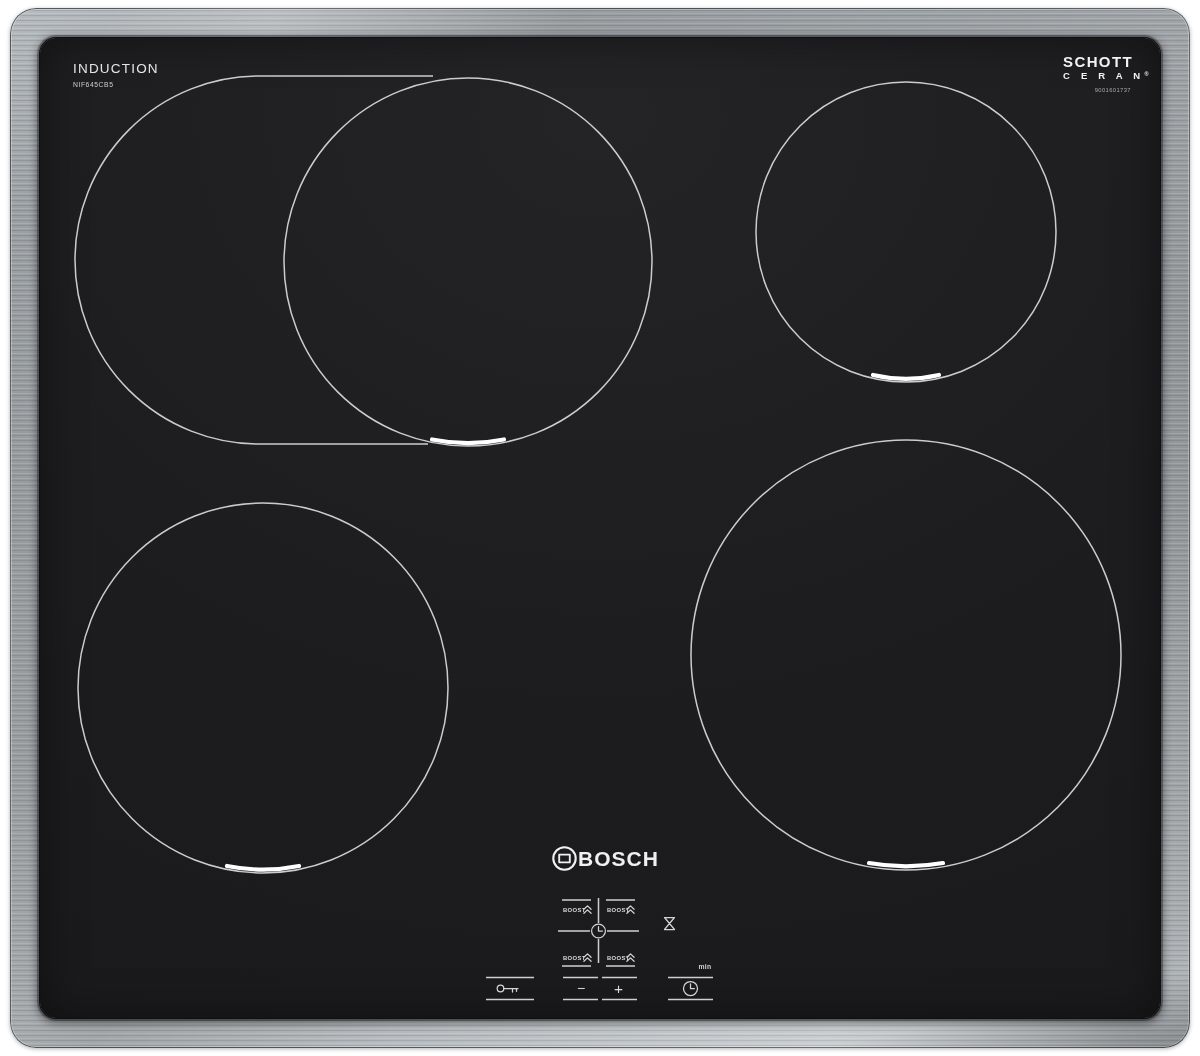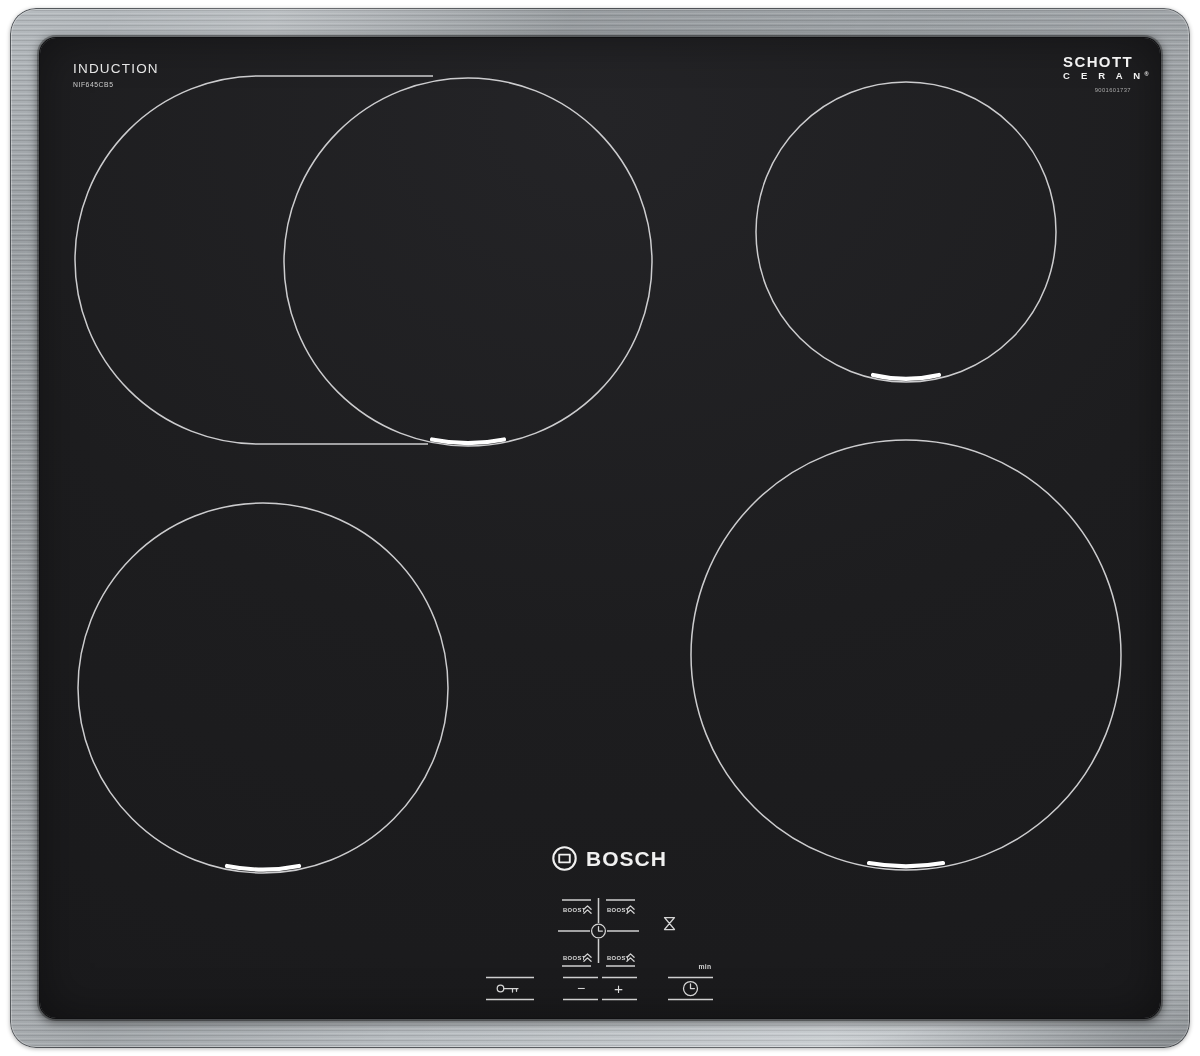--- a/index.html
+++ b/index.html
@@ -47,21 +47,21 @@
   .induction-block{position:absolute;left:73px;top:62px;color:#e6e6e6;}
   .induction-title{font-size:13.5px;font-weight:500;letter-spacing:1.2px;line-height:13px;}
   .induction-model{font-size:6.8px;font-weight:400;letter-spacing:.55px;color:#cfcfcf;margin-top:6px;}
 
   .schott-block{position:absolute;left:1063px;top:56px;width:70px;color:#f2f2f2;text-align:left;}
   .schott-line1{font-size:15px;font-weight:700;letter-spacing:1.4px;line-height:12px;}
   .schott-line2{font-size:9.5px;font-weight:700;letter-spacing:4.2px;line-height:10px;margin-top:1px;white-space:nowrap;}
   .schott-reg{font-size:5.5px;vertical-align:3px;letter-spacing:0;}
   .schott-serial{font-size:5.8px;color:#a9a9a9;letter-spacing:.4px;margin-top:6px;text-align:right;width:68px;}
 
-  .bosch-block{position:absolute;left:551px;top:845px;display:flex;align-items:center;gap:8px;color:#f0f0f0;}
+  .bosch-block{position:absolute;left:551px;top:845px;display:flex;align-items:center;color:#f0f0f0;}
   .bosch-text{font-size:21px;font-weight:700;letter-spacing:1px;line-height:21px;}
 
   .zone-ring{stroke:#d6d6d8;stroke-width:1.5;fill:none;opacity:.95;}
   .zone-tick{stroke:#ffffff;stroke-width:4.2;fill:none;stroke-linecap:round;}
   .ctl-line{stroke:#cfcfcf;stroke-width:1.5;fill:none;stroke-linecap:butt;}
   .ctl-fine{stroke:#d4d4d4;stroke-width:1.25;fill:none;stroke-linecap:round;stroke-linejoin:round;}
   .ctl-text{font-family:"Liberation Sans",sans-serif;font-weight:700;font-size:5.9px;
             fill:#d8d8d8;letter-spacing:.35px;}
   .ctl-sign{font-family:"Liberation Sans",sans-serif;fill:#dadada;text-anchor:middle;font-weight:400;}
   .ctl-min{font-family:"Liberation Sans",sans-serif;font-weight:700;font-size:6.8px;

